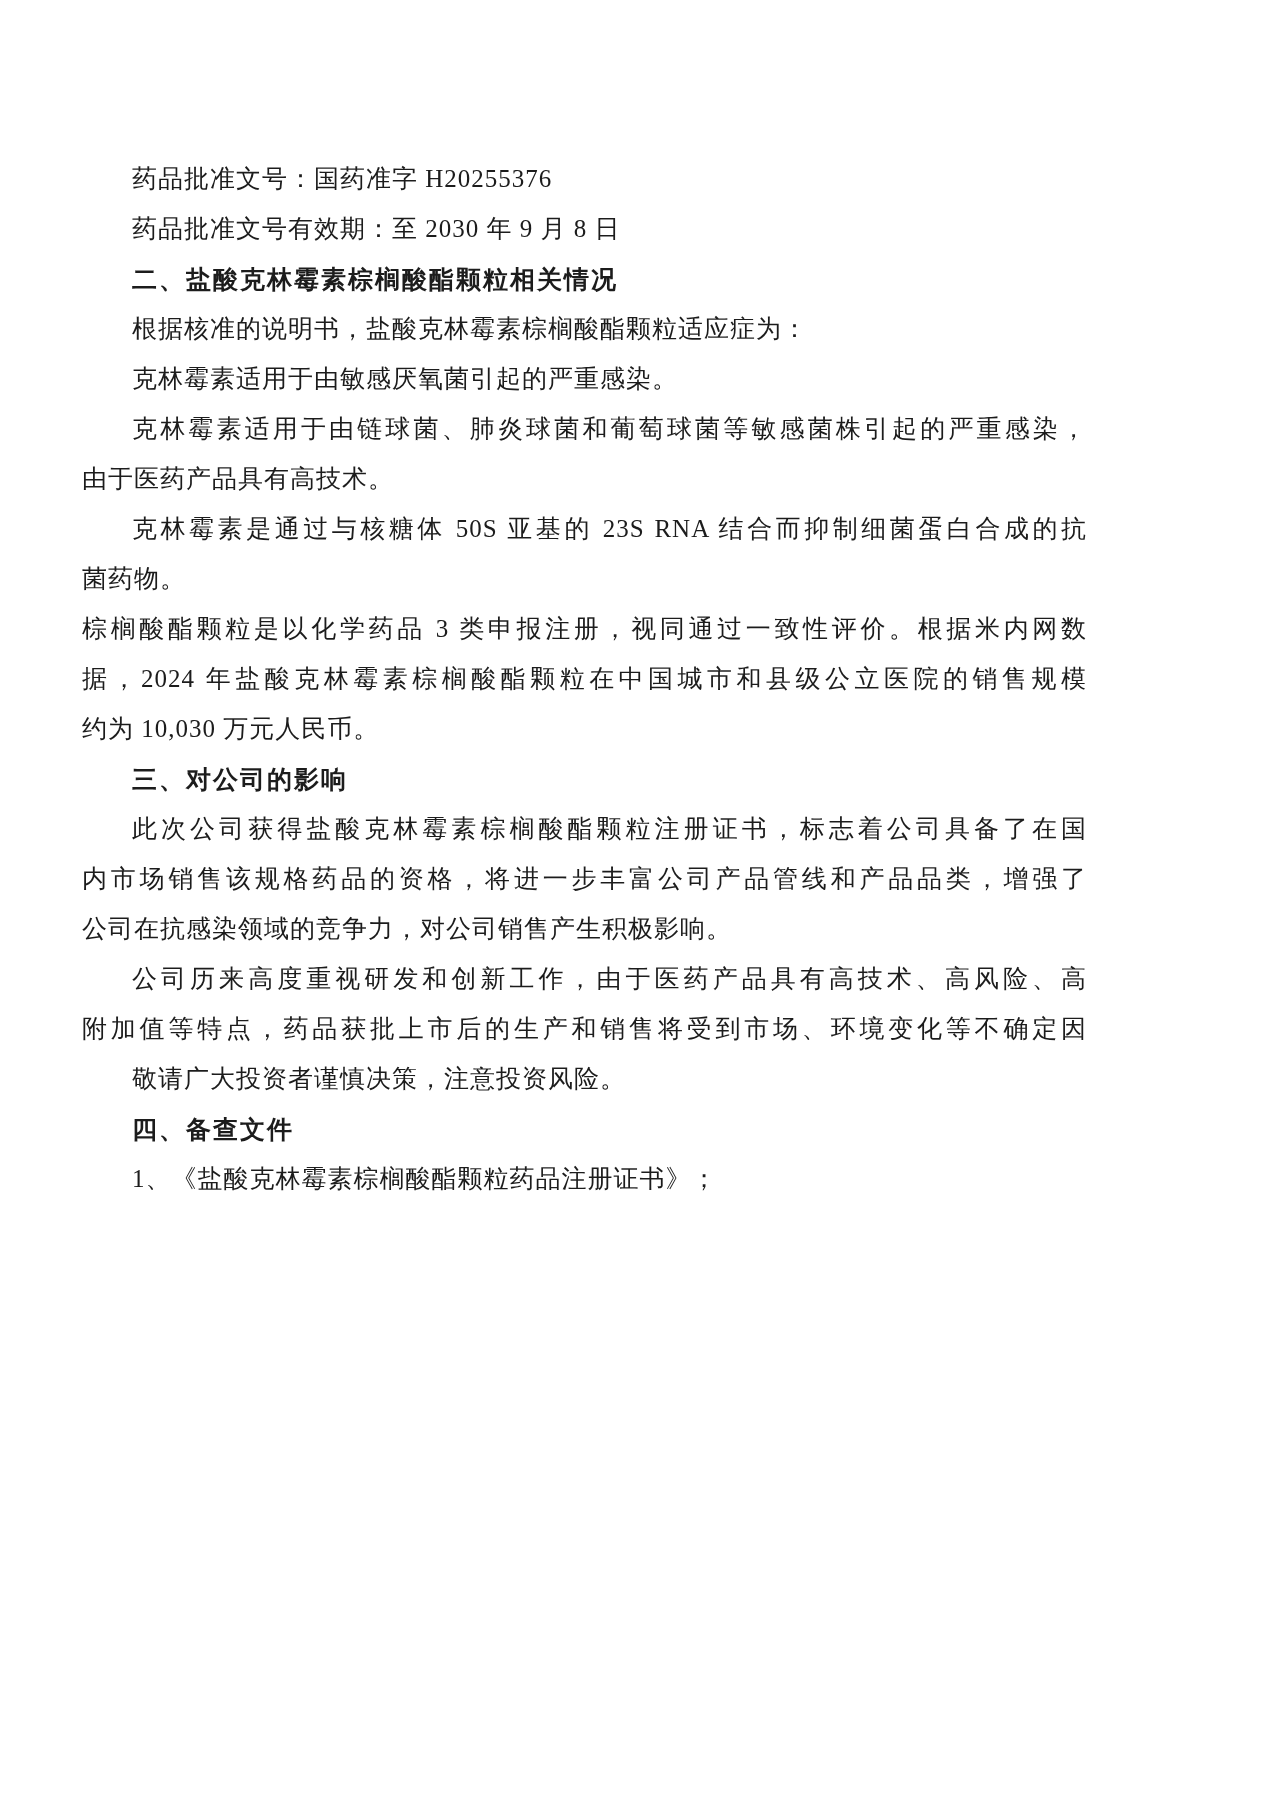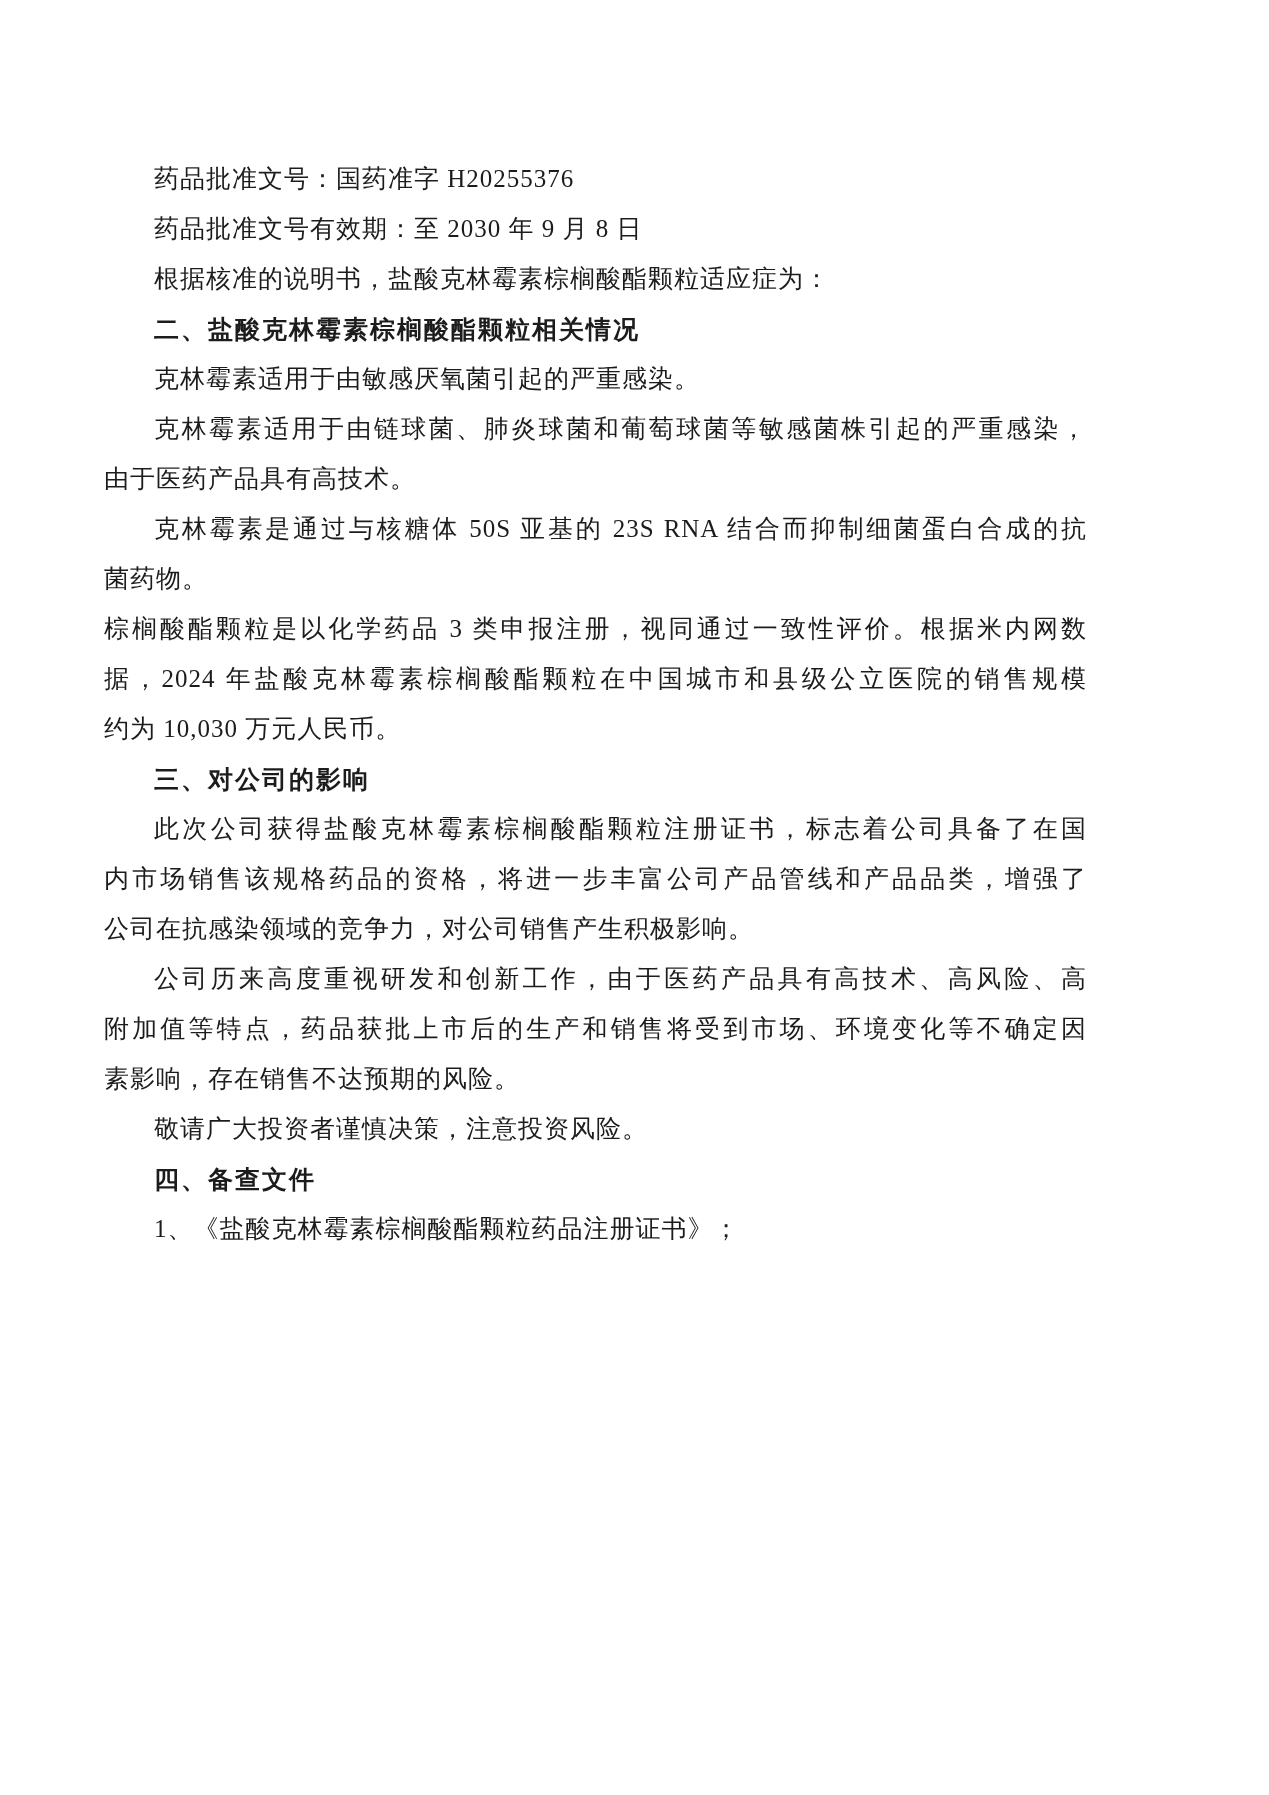--- a/index.html
+++ b/index.html
@@ -7,21 +7,21 @@
     padding: 0;
     background: #ffffff;
   }
   .page {
     position: relative;
     width: 1269px;
     height: 1795px;
     margin: 0 auto;
     background: #ffffff;
     box-sizing: border-box;
-    padding: 154px 182px 0 104px;
+    padding: 154px 182px 0 82px;
     font-family: "Liberation Serif", "DejaVu Serif", serif;
     font-size: 25px;
     color: #1c1c1c;
     letter-spacing: 1px;
     overflow: hidden;
   }
   p.line {
     margin: 0;
     line-height: 50px;
     white-space: nowrap;
@@ -39,34 +39,33 @@
     font-family: "Liberation Sans", "DejaVu Sans", sans-serif;
     letter-spacing: 2px;
   }
 </style>
 </head>
 <body>
 
 <div class="page">
   <p class="line indent">药品批准文号：国药准字 H20255376</p>
   <p class="line indent">药品批准文号有效期：至 2030 年 9 月 8 日</p>
+  <p class="line indent heading">二、盐酸克林霉素棕榈酸酯颗粒相关情况</p>
   <p class="line indent">根据核准的说明书，盐酸克林霉素棕榈酸酯颗粒适应症为：</p>
-  <p class="line indent heading">二、盐酸克林霉素棕榈酸酯颗粒相关情况</p>
   <p class="line indent">克林霉素适用于由敏感厌氧菌引起的严重感染。</p>
   <p class="line indent fill">克林霉素适用于由链球菌、肺炎球菌和葡萄球菌等敏感菌株引起的严重感染，</p>
   <p class="line">由于医药产品具有高技术。</p>
   <p class="line indent fill">克林霉素是通过与核糖体 50S 亚基的 23S RNA 结合而抑制细菌蛋白合成的抗</p>
   <p class="line">菌药物。</p>
   <p class="line fill">棕榈酸酯颗粒是以化学药品 3 类申报注册，视同通过一致性评价。根据米内网数</p>
   <p class="line fill">据，2024 年盐酸克林霉素棕榈酸酯颗粒在中国城市和县级公立医院的销售规模</p>
   <p class="line">约为 10,030 万元人民币。</p>
   <p class="line indent heading">三、对公司的影响</p>
   <p class="line indent fill">此次公司获得盐酸克林霉素棕榈酸酯颗粒注册证书，标志着公司具备了在国</p>
   <p class="line fill">内市场销售该规格药品的资格，将进一步丰富公司产品管线和产品品类，增强了</p>
   <p class="line">公司在抗感染领域的竞争力，对公司销售产生积极影响。</p>
   <p class="line indent fill">公司历来高度重视研发和创新工作，由于医药产品具有高技术、高风险、高</p>
   <p class="line fill">附加值等特点，药品获批上市后的生产和销售将受到市场、环境变化等不确定因</p>
-  <p class="line">素影响，存在销售不达预期的风险。</p>
   <p class="line indent">敬请广大投资者谨慎决策，注意投资风险。</p>
   <p class="line indent heading">四、备查文件</p>
   <p class="line indent">1、《盐酸克林霉素棕榈酸酯颗粒药品注册证书》；</p>
 
 </div>
 
 </body></html>

